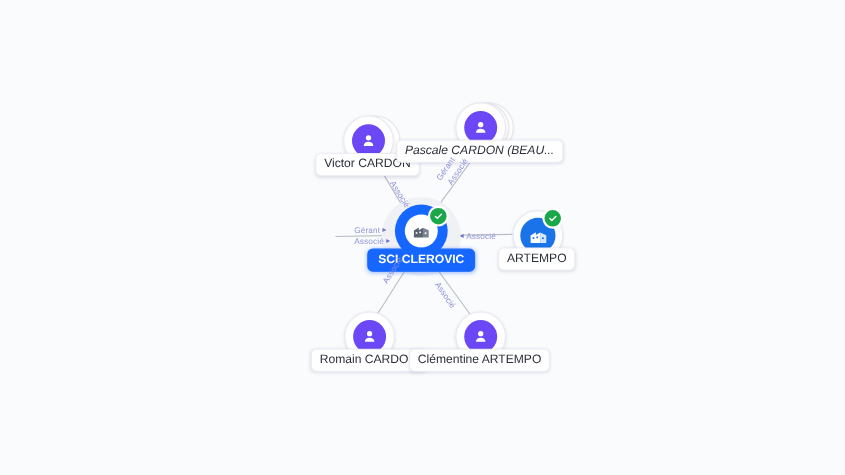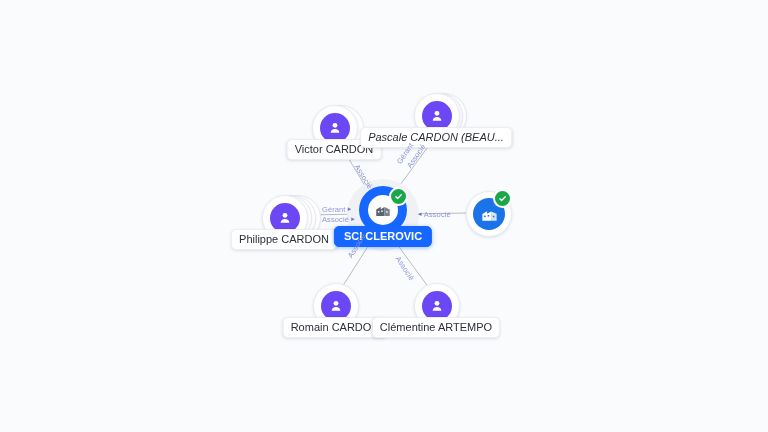--- a/index.html
+++ b/index.html
@@ -209,56 +209,41 @@
           <svg width="16" height="16" viewBox="0 0 24 24">
             <circle cx="12" cy="8" r="3.6" fill="#ffffff"></circle>
             <path d="M5.5 19c0-3.6 2.9-5.6 6.5-5.6s6.5 2 6.5 5.6z" fill="#ffffff"></path>
           </svg>
         </div>
       </div>
     </div>
     <div class="chip">Pascale CARDON (BEAU...</div>
   </div>
 
-  <div class="node" style="left:284px;top:217px;">
-    <div class="avatar-wrap">
-      <div class="stack" style="left:13px;top:0;"></div>
-      <div class="stack" style="left:8px;top:0;"></div>
-      <div class="stack" style="left:4px;top:0;"></div>
-      <div class="avatar-circle">
-        <div class="avatar-inner">
-          <svg width="16" height="16" viewBox="0 0 24 24">
-            <circle cx="12" cy="8" r="3.6" fill="#ffffff"></circle>
-            <path d="M5.5 19c0-3.6 2.9-5.6 6.5-5.6s6.5 2 6.5 5.6z" fill="#ffffff"></path>
-          </svg>
-        </div>
-      </div>
-    </div>
-    <div class="chip">Philippe CARDON</div>
-  </div>
 
   <div class="node" style="left:488px;top:213px;">
     <div class="avatar-wrap">
       <div class="comp-circle">
         <div class="comp-inner">
           <svg width="19" height="19" viewBox="0 0 24 24">
             <path d="M3 20V11.4l6-3.6v3.2l5-2.9V20z" fill="#ffffff"></path>
             <path d="M14 20V8.1l7 3.1V20z" fill="#ffffff" opacity=".82"></path>
             <rect x="5.2" y="13.4" width="2" height="2" fill="#1a73e8"></rect>
             <rect x="9.6" y="12.6" width="2" height="2" fill="#1a73e8"></rect>
             <rect x="16.2" y="13.6" width="2" height="2" fill="#1a73e8"></rect>
           </svg>
         </div>
       </div>
       <div class="badge" style="right:-2px;top:-2px;">
         <svg width="9" height="9" viewBox="0 0 24 24">
           <path d="M5 12.6l4.6 4.6L19.4 7.4" stroke="#ffffff" stroke-width="3.4" fill="none" stroke-linecap="round" stroke-linejoin="round"></path>
         </svg>
       </div>
     </div>
+    <div class="chip">ARTEMPO</div>
   </div>
 
   <div class="node" style="left:335px;top:305px;">
     <div class="avatar-wrap">
       <div class="avatar-circle">
         <div class="avatar-inner">
           <svg width="16" height="16" viewBox="0 0 24 24">
             <circle cx="12" cy="8" r="3.6" fill="#ffffff"></circle>
             <path d="M5.5 19c0-3.6 2.9-5.6 6.5-5.6s6.5 2 6.5 5.6z" fill="#ffffff"></path>
           </svg>

